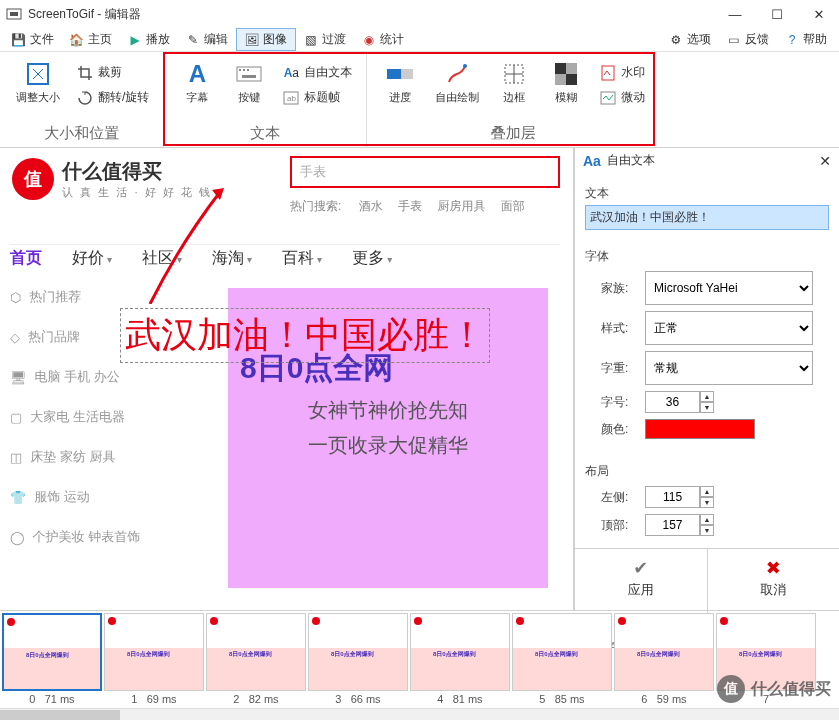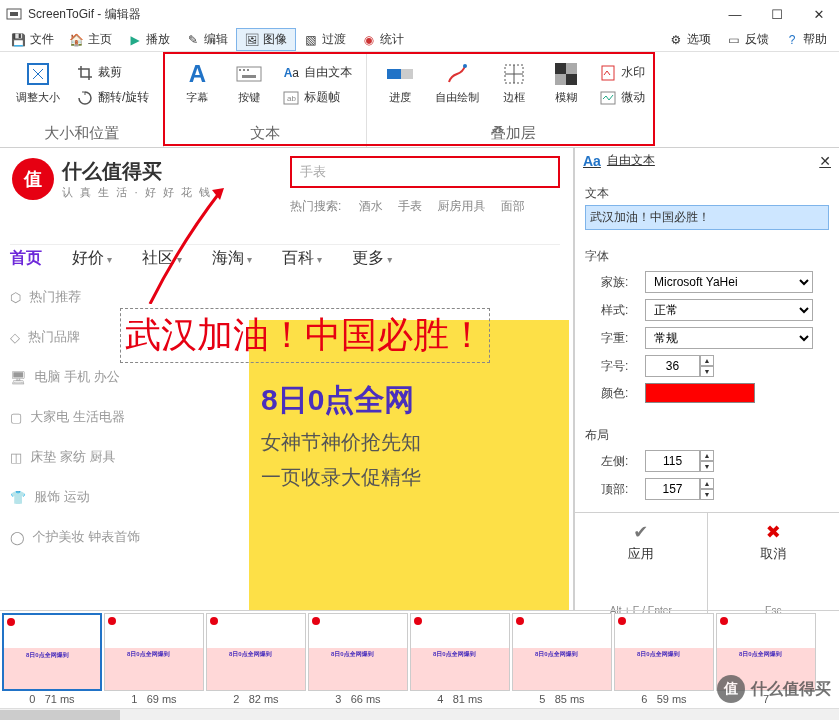--- a/index.html
+++ b/index.html
@@ -47,37 +47,37 @@
 .hot-row { position: absolute; left: 290px; top: 50px; font-size: 12px; color: #888; }
 .hot-row .hlbl { margin-right: 14px; }
 .hot-row .hlink { margin-right: 12px; color: #888; margin-top: 36px; }
 .navline { position: absolute; left: 10px; top: 96px; width: 550px; border-top: 1px solid #eee; }
 .nav { position: absolute; left: 10px; top: 100px; display: flex; gap: 30px; font-size: 16px; }
 .nav .nitem { color: #333; }
 .nav .nitem.red { color: #6d28d9; font-weight: bold; }
 .nav .caret::after { content: "▾"; font-size: 10px; margin-left: 3px; color: #888; }
 .sidebar { position: absolute; left: 10px; top: 140px; width: 140px; display: flex; flex-direction: column; gap: 22px; font-size: 13px; color: #999; }
 .sidebar .sitem { display: flex; align-items: center; gap: 8px; }
-.banner { position: absolute; left: 249px; top: 140px; width: 320px; height: 300px; background: #fde047; padding: 60px 12px 12px; margin-top: 32px; }
+.banner { position: absolute; left: 228px; top: 140px; width: 320px; height: 300px; background: #f0abfc; padding: 60px 12px 12px; }
 .banner .bigdate { font-size: 30px; font-weight: 800; color: #4a2fbd; }
-.banner .bline { font-size: 20px; color: #555; margin-top: 8px; }
+.banner .bline { font-size: 20px; color: #555; margin-top: 8px; text-align: center; }
 .overlay-text { position: absolute; left: 120px; top: 160px; font-size: 36px; color: #e60012; font-family: "Microsoft YaHei"; border: 1px dashed #888; padding: 2px 4px; }
 .arrow { position: absolute; left: 140px; top: 36px; width: 90px; height: 120px; pointer-events: none; z-index: 4; }
 
 
-.sp-header { display: flex; align-items: center; padding: 4px 8px; gap: 6px; text-decoration: underline; }
+.sp-header { display: flex; align-items: center; padding: 4px 8px; gap: 6px; }
 .sp-header .aa { color: #2173c7; font-weight: bold; font-size: 14px; }
 .sp-header .close { margin-left: auto; font-size: 14px; }
 .sp-sec { padding: 6px 10px; }
 .sp-label { font-size: 12px; color: #444; margin: 6px 0 3px; }
 .sp-input { width: 100%; border: 1px solid #7eb4ea; padding: 3px 4px; font-size: 12px; background: #fff; }
 .sp-input.sel { background: #cde6ff; }
 .sp-row { display: flex; align-items: center; gap: 8px; margin: 6px 16px; }
 .sp-row label { width: 36px; font-size: 12px; color: #444; }
-.sp-row select, .sp-row .numbox { flex: 1; border: 1px solid #aaa; padding: 2px 4px; font-size: 12px; background: #fff; height: 22px; }
+.sp-row select, .sp-row .numbox { flex: 1; border: 1px solid #aaa; padding: 2px 4px; font-size: 12px; background: #fff; height: 34px; }
 .numwrap { display: flex; align-items: center; }
 .numwrap input { width: 55px; text-align: center; border: 1px solid #aaa; height: 22px; font-size: 12px; }
 .numwrap .spin { width: 14px; display: flex; flex-direction: column; }
 .numwrap .spin span { height: 11px; font-size: 7px; text-align: center; border: 1px solid #aaa; line-height: 9px; cursor: pointer; }
 .colorbox { width: 110px; height: 20px; background: #ff0000; border: 1px solid #888; }
 .sp-footer { margin-top: auto; border-top: 1px solid #d0d0d0; display: flex; }
 .sp-fbtn { flex: 1; padding: 8px 4px; text-align: center; display: flex; flex-direction: column; align-items: center; gap: 2px; border-left: 1px solid #d0d0d0; }
 .sp-fbtn:first-child { border-left: none; }
 .sp-fbtn .fl { font-size: 13px; }
 .sp-fbtn .fs { font-size: 10px; color: #888; margin-top: 40px; }

